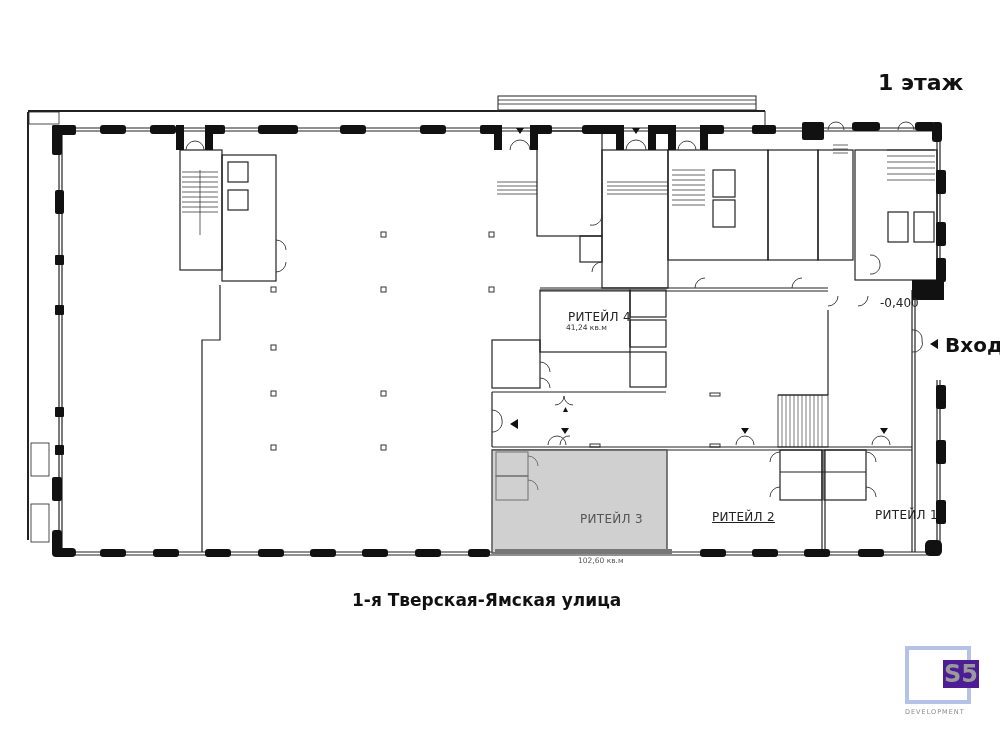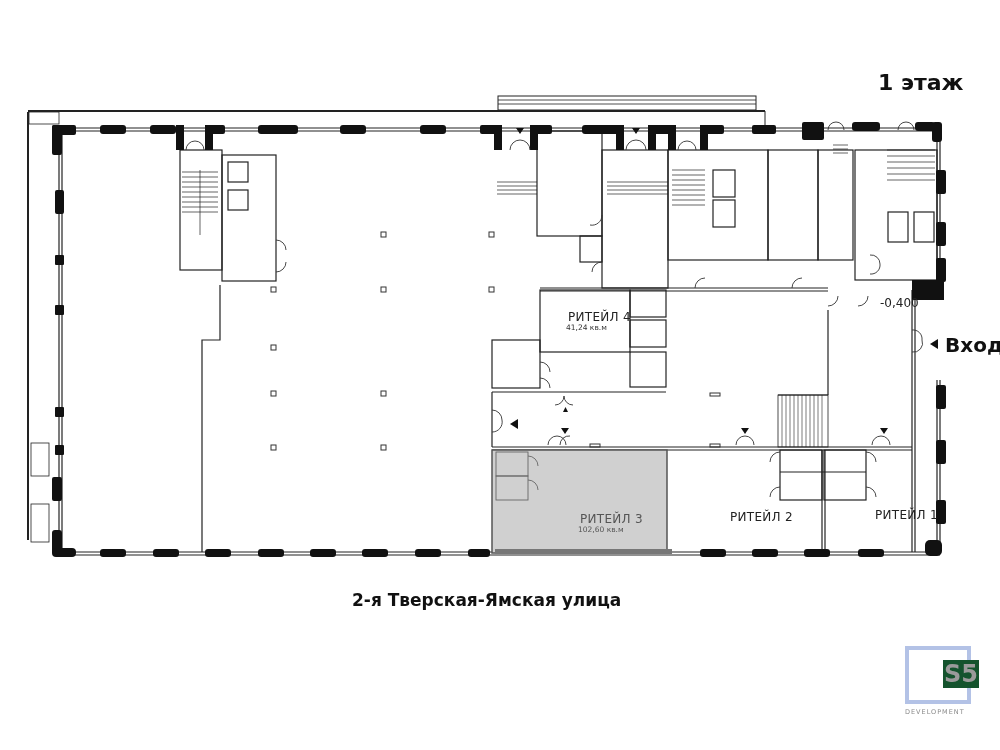--- a/index.html
+++ b/index.html
@@ -10,21 +10,21 @@
   .entry-label { position: absolute; left: 935px; top: 333px; font-size: 20px; font-weight: bold; color: #111; }
   .entry-arrow { position: absolute; left: 932px; top: 339px; width: 0; height: 0;
                  border-top: 5px solid transparent; border-bottom: 5px solid transparent;
                  border-right: 8px solid #111; transform: translateX(-2px); }
   .plan { position: absolute; left: 0; top: 0; }
   .room-label { position: absolute; font-size: 12px; color: #222; letter-spacing: 0.3px; text-align: center; white-space: nowrap; }
   .room-area { position: absolute; font-size: 7.5px; color: #333; white-space: nowrap; }
   .height-mark { position: absolute; left: 880px; top: 296px; font-size: 12px; color: #222; }
   .logo { position: absolute; left: 905px; top: 646px; width: 72px; height: 72px; }
   .logo-box { position: absolute; left: 0; top: 0; width: 66px; height: 58px; border: 4px solid #b3c2e6; box-sizing: border-box; border-right-color: #b3c2e6; }
-  .logo-text { position: absolute; left: 38px; top: 14px; font-size: 24px; font-weight: bold; color: #9a9a9a; background: #14532d; padding: 0 1px; }
+  .logo-text { position: absolute; left: 38px; top: 14px; font-size: 24px; font-weight: bold; color: #9a9a9a; background: #4c1d95; padding: 0 1px; }
   .logo-sub { position: absolute; left: 0; top: 62px; font-size: 6.5px; letter-spacing: 1px; color: #8a8a8a; }
 </style>
 </head>
 <body>
 
 <svg class="plan" width="1000" height="750" viewBox="0 0 1000 750" xmlns="http://www.w3.org/2000/svg">
   <g fill="none" stroke="#222" stroke-width="1.2">
 
     <line x1="28" y1="112" x2="28" y2="540" stroke-width="2"></line>
     <line x1="28" y1="111" x2="500" y2="111" stroke-width="2"></line>
@@ -268,31 +268,31 @@
     <path d="M858 306 A10 10 0 0 0 868 296"></path>
     <path d="M770 462 A10 10 0 0 1 780 452"></path>
     <path d="M866 452 A10 10 0 0 1 876 462"></path>
     <path d="M770 497 A10 10 0 0 1 780 487"></path>
     <path d="M866 487 A10 10 0 0 1 876 497"></path>
     <path d="M870 255 A9 9 0 0 1 880 264 A9 9 0 0 1 870 274"></path>
   </g>
 </svg>
 
 <div class="floor-label">1 этаж</div>
-<div class="street-label">2-я Тверская-Ямская улица</div>
+<div class="street-label">1-я Тверская-Ямская улица</div>
 <div class="entry-arrow"></div>
 <div class="entry-label" style="left:945px;">Вход</div>
 <div class="height-mark">-0,400</div>
 
 <div class="room-label" style="left:568px; top:310px;">РИТЕЙЛ 4</div>
 <div class="room-area" style="left:566px; top:323px;">41,24 кв.м</div>
 
 <div class="room-label" style="left:580px; top:512px; color:#555;text-align:center;">РИТЕЙЛ 3</div>
-<div class="room-area" style="left:578px; top:525px; color:#555;">102,60 кв.м</div>
-
-<div class="room-label" style="left:730px; top:510px;">РИТЕЙЛ 2</div>
+<div class="room-area" style="left:578px; top:556px; color:#555;">102,60 кв.м</div>
+
+<div class="room-label" style="left:712px; top:510px;text-decoration:underline;">РИТЕЙЛ 2</div>
 <div class="room-label" style="left:875px; top:508px;">РИТЕЙЛ 1</div>
 
 <div class="logo">
   <div class="logo-box"></div>
   <div class="logo-text">S5</div>
   <div class="logo-sub">DEVELOPMENT</div>
 </div>
 
 </body></html>

